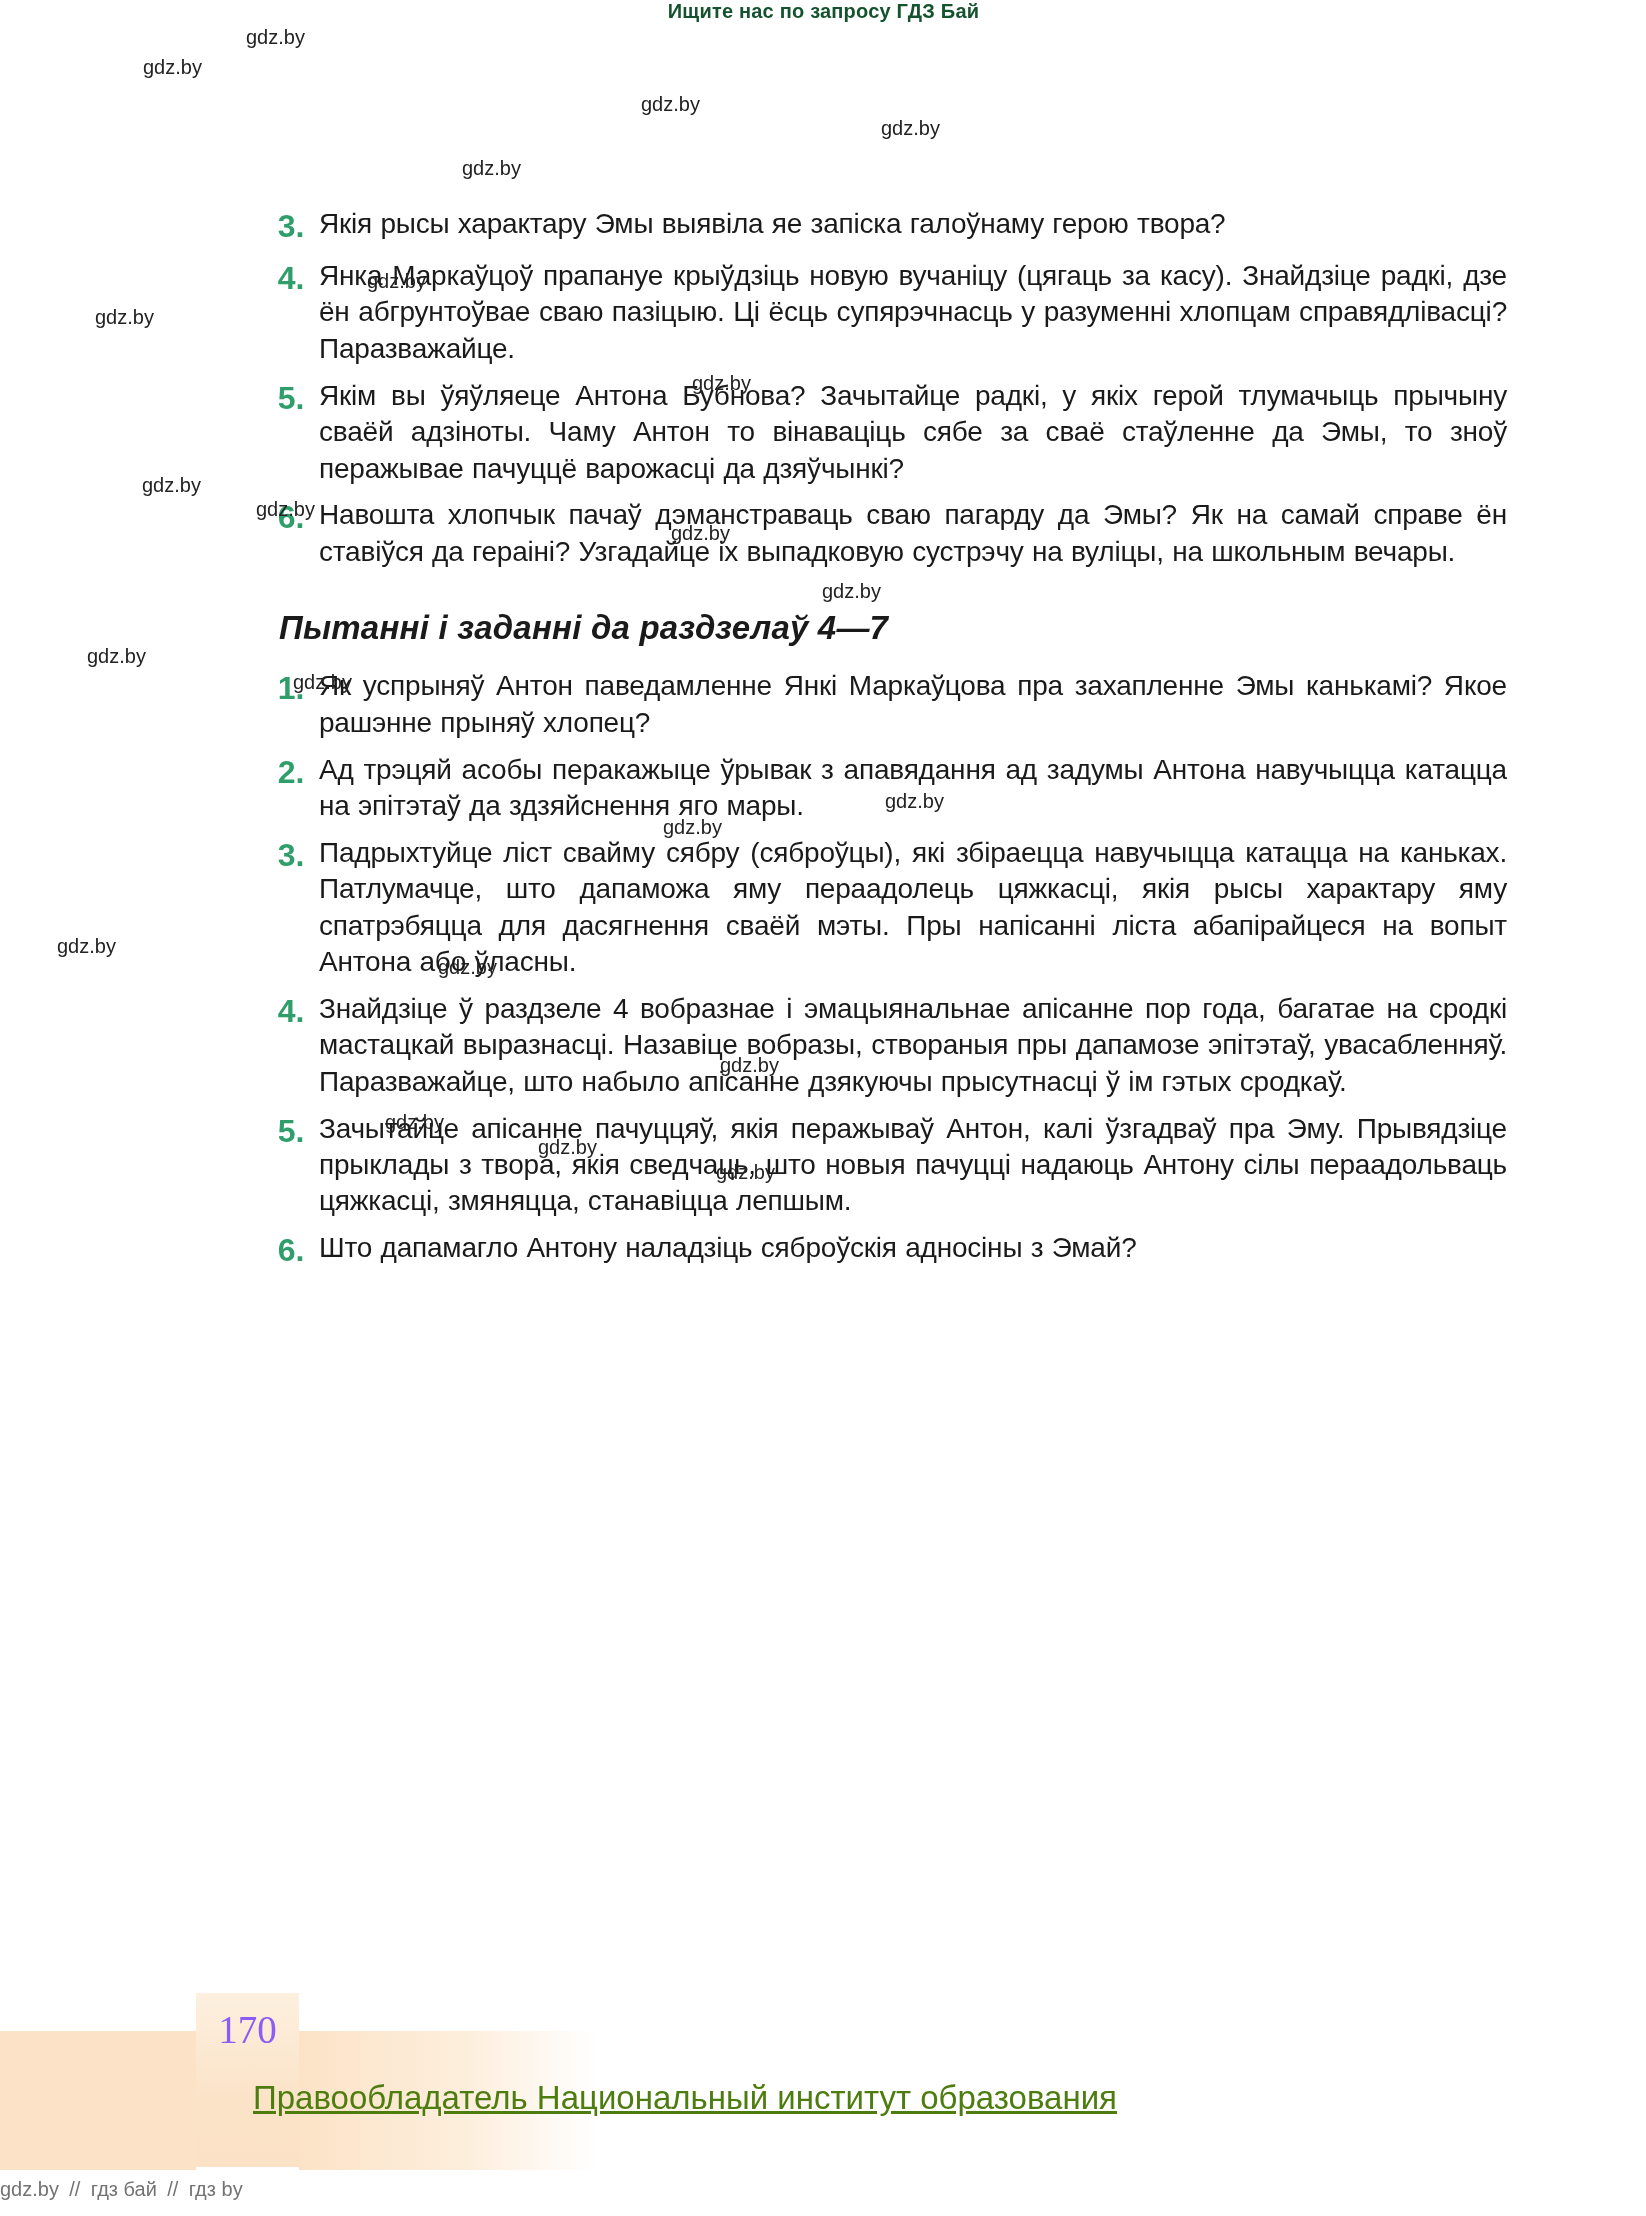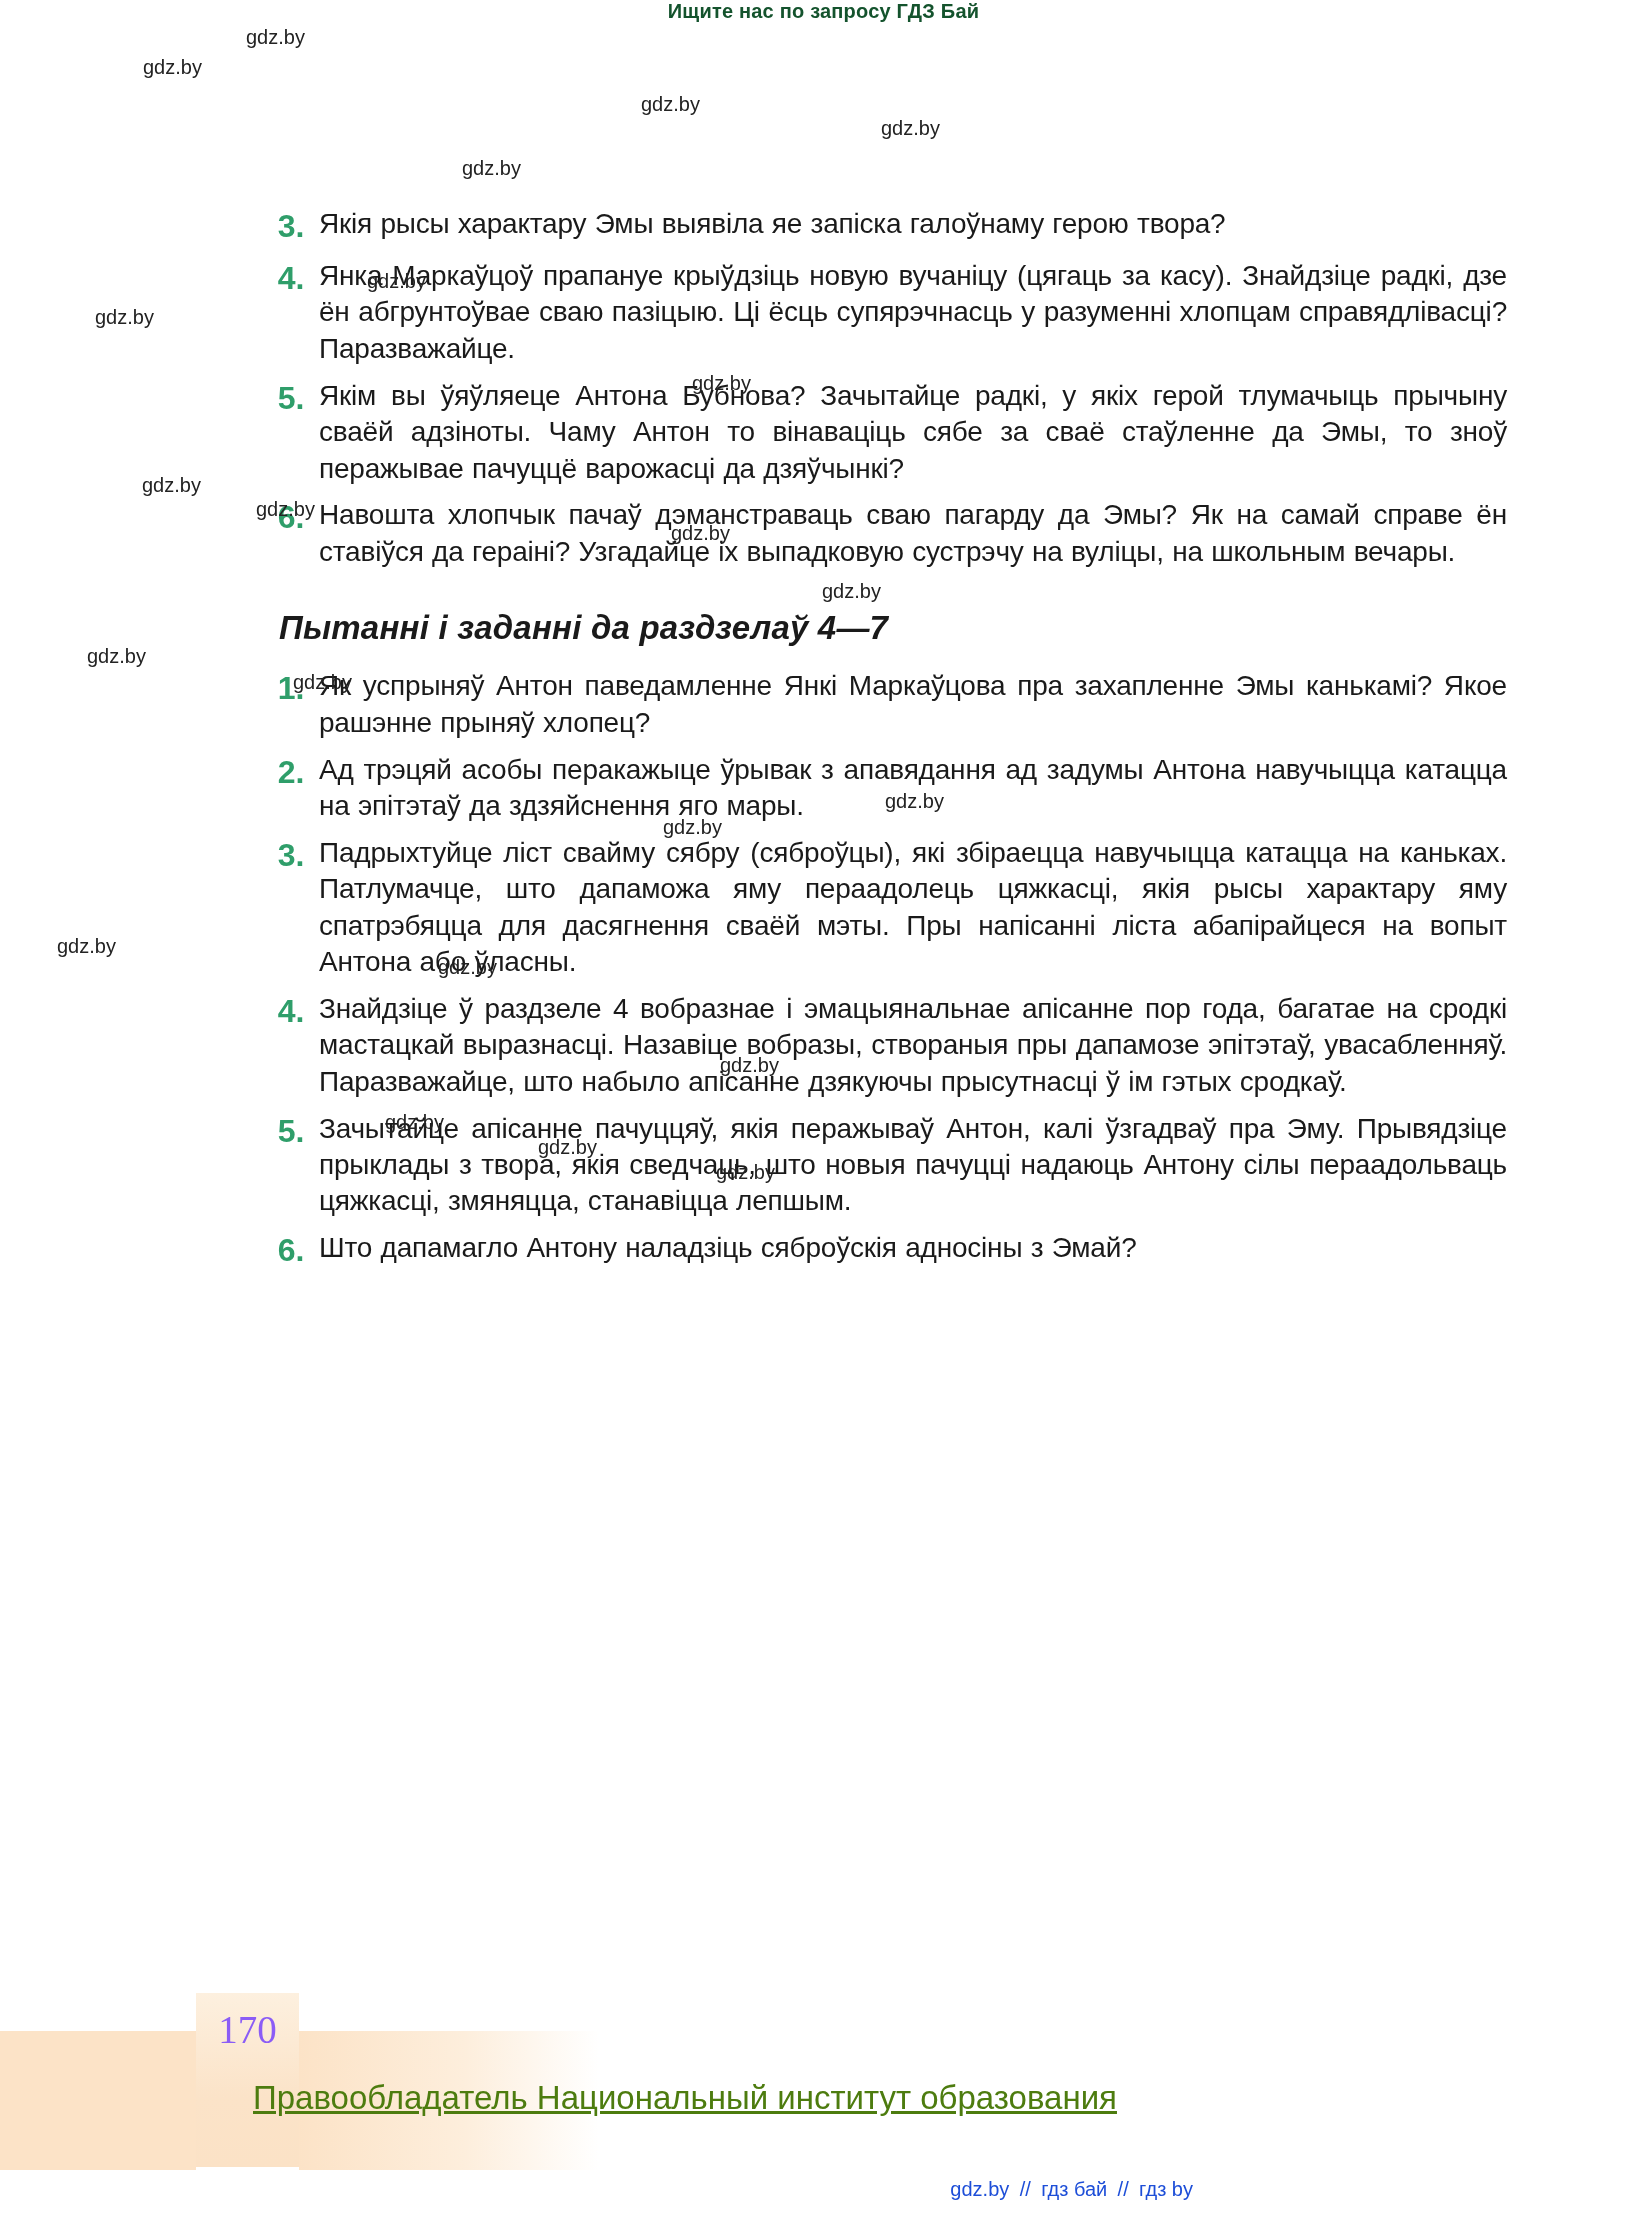--- a/index.html
+++ b/index.html
@@ -119,23 +119,23 @@
     font-size: 33px;
     color: #4d7c0f;
     white-space: nowrap;
     text-decoration: underline;
   }
   #bottom-links {
     position: absolute;
     left: 0;
     top: 2178px;
     width: 1193px;
-    text-align: right;
+    text-align: left;
     font-size: 20px;
-    color: #1d4ed8;
+    color: #737373;
     white-space: nowrap;
   }
   #bottom-links .sep { padding: 0 4.8px; }
 
   
   .wm {
     position: absolute;
     font-size: 20px;
     color: #232323;
     white-space: nowrap;

